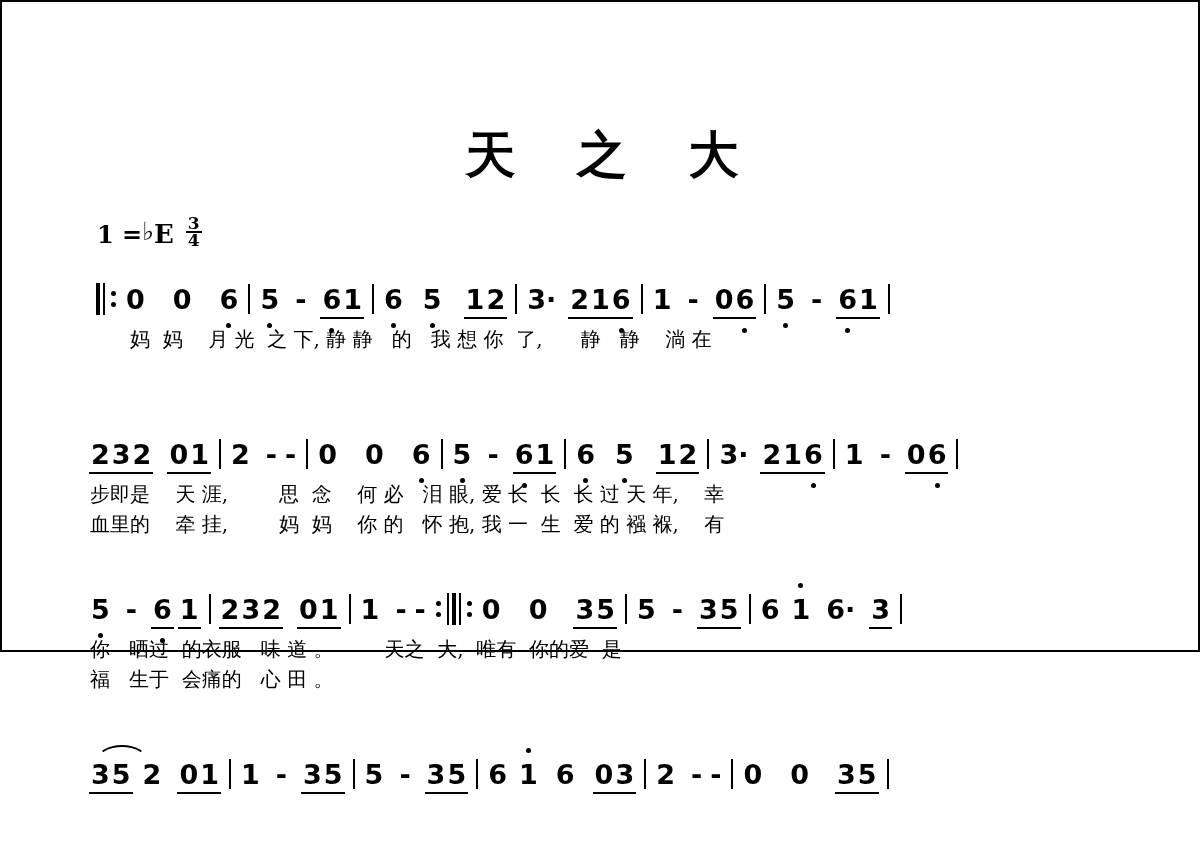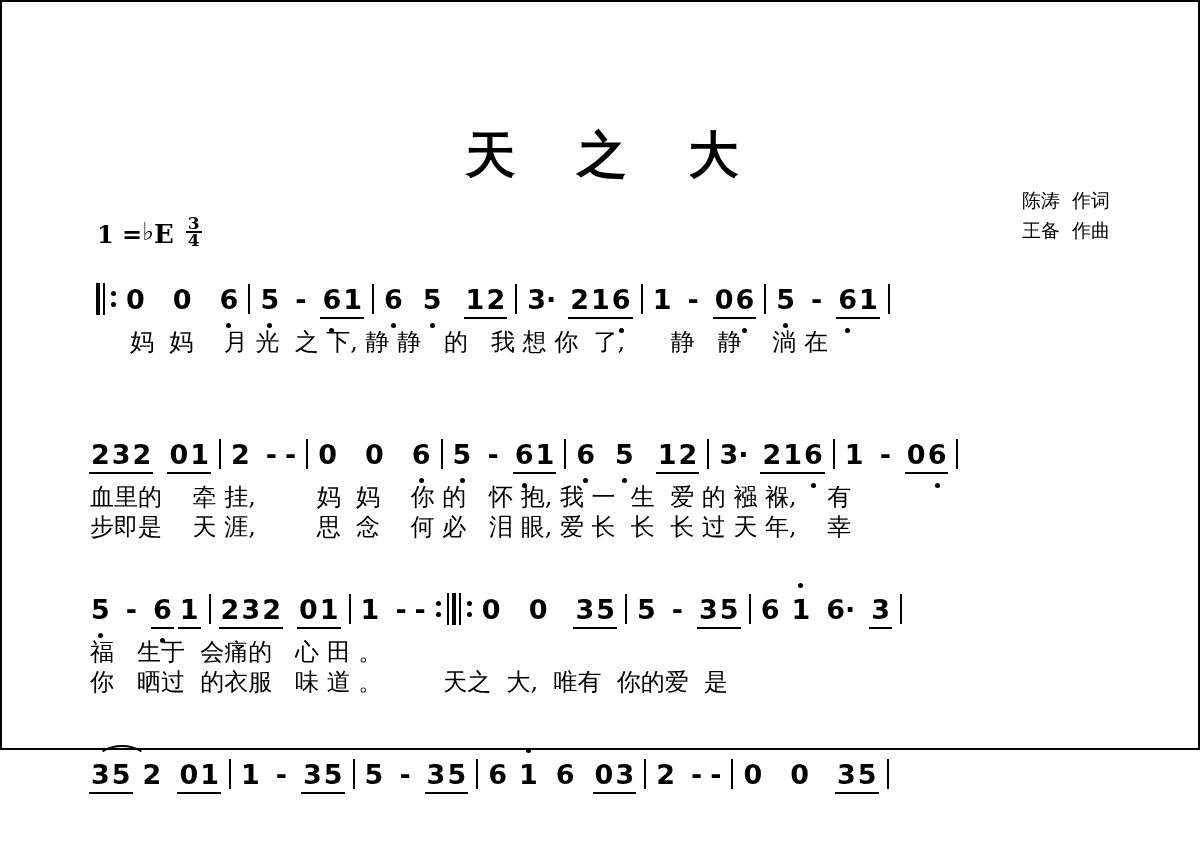--- a/index.html
+++ b/index.html
@@ -11,21 +11,21 @@
     width: 1200px;
     height: 850px;
     font-family: "Liberation Serif", serif;
     color: #000000;
     position: relative;
     overflow: hidden;
   }
   .page {
     position: relative;
     width: 1200px;
-    height: 750px;
+    height: 652px;
     box-sizing: border-box;
     border: 2px solid #000000;
   }
   
   .title {
     position: absolute;
     top: 120px;
     left: 0;
     width: 1200px;
     text-align: center;
@@ -161,21 +161,21 @@
     border-radius: 50%;
     background: #000;
     margin: 3px 0;
   }
   .gap { display: inline-block; }
 
   
   .lyricline {
     margin: 0 88px;
     font-family: "DejaVu Serif", serif;
-    font-size: 24px;
+    font-size: 20px;
     letter-spacing: 0px;
     height: 30px;
     white-space: pre;
   }
   .slur {
     position: absolute;
     width: 48px;
     height: 14px;
     border: 2px solid #000;
     border-bottom: none;
@@ -184,24 +184,20 @@
     border-radius: 50% 50% 0 0 / 100% 100% 0 0;
   }
 </style>
 </head>
 <body>
 
 <div class="page">
 
   <div class="title">天 之 大</div>
 
-  <div class="credits">
-    <div>陈涛  作词</div>
-    <div>王备  作曲</div>
-  </div>
 
   <div class="keysig">
     <span class="eq">1 =</span>
     <span class="flat">♭</span>
     <span class="note">E</span>
     <span class="meter">
       <span class="num">3</span>
       <span class="den">4</span>
     </span>
   </div>
@@ -302,22 +298,22 @@
         <span class="num u1 dotlow">6</span>
       <span class="bar"></span>
       <span class="num">1</span>
         <span class="gap" style="width:14px"></span>
       <span class="num">-</span>
         <span class="gap" style="width:14px"></span>
       <span class="num u1">0</span>
         <span class="num u1 dotlow">6</span>
       <span class="bar"></span>
     </div>
+    <div class="lyricline">步即是    天 涯,        思  念    何 必   泪 眼, 爱 长  长  长 过 天 年,    幸</div>
     <div class="lyricline">血里的    牵 挂,        妈  妈    你 的   怀 抱, 我 一  生  爱 的 襁 褓,    有</div>
-    <div class="lyricline">步即是    天 涯,        思  念    何 必   泪 眼, 爱 长  长  长 过 天 年,    幸</div>
   </div>
 
   <div class="system" style="top:580px">
     <div class="staffline">
       <span class="num dotlow">5</span>
         <span class="gap" style="width:14px"></span>
       <span class="num">-</span>
         <span class="gap" style="width:14px"></span>
       <span class="num u1 dotlow">6</span>
         <span class="gap" style="width:6px"></span>
@@ -364,22 +360,22 @@
       <span class="bar"></span>
       <span class="num">6</span>
         <span class="gap" style="width:10px"></span>
       <span class="num dothigh">1</span>
         <span class="gap" style="width:14px"></span>
       <span class="num">6·</span>
         <span class="gap" style="width:14px"></span>
       <span class="num u1">3</span>
       <span class="bar"></span>
     </div>
+    <div class="lyricline">你   晒过  的衣服   味 道 。        天之  大,  唯有  你的爱  是</div>
     <div class="lyricline">福   生于  会痛的   心 田 。</div>
-    <div class="lyricline">你   晒过  的衣服   味 道 。        天之  大,  唯有  你的爱  是</div>
   </div>
 
   <div class="system" style="top:745px">
     <div class="staffline">
       <span class="slur" style="left:6px; top:-2px;"></span>
       <span class="num u1">3</span>
         <span class="num u1">5</span>
         <span class="gap" style="width:10px"></span>
       <span class="num">2</span>
         <span class="gap" style="width:16px"></span>

